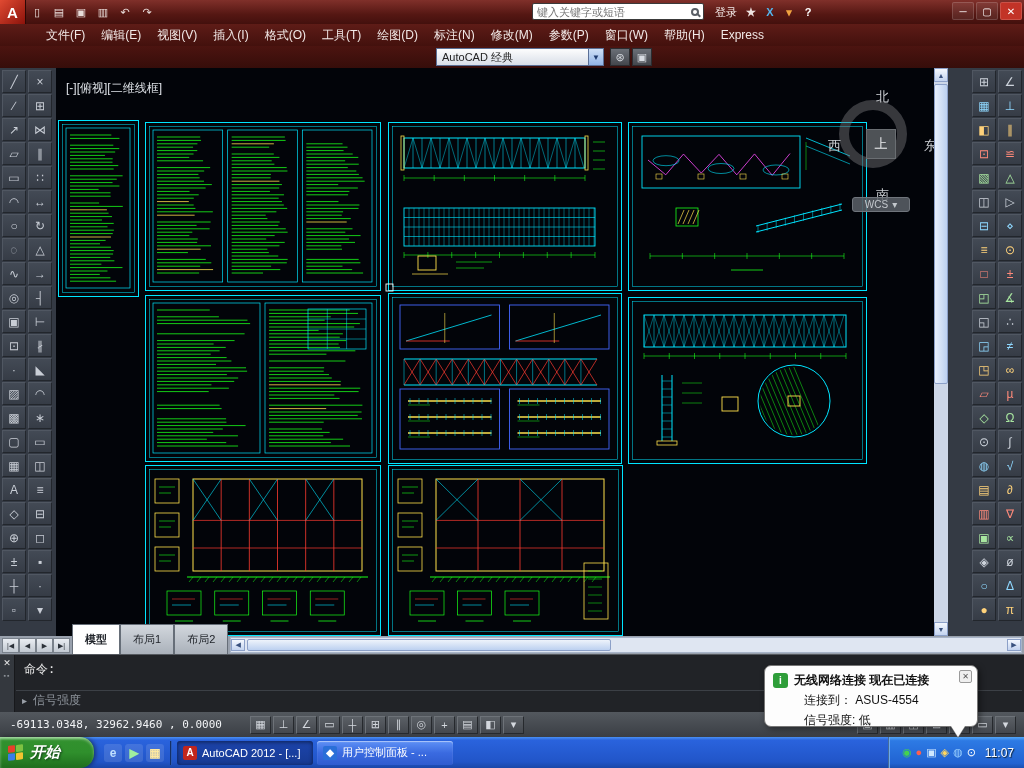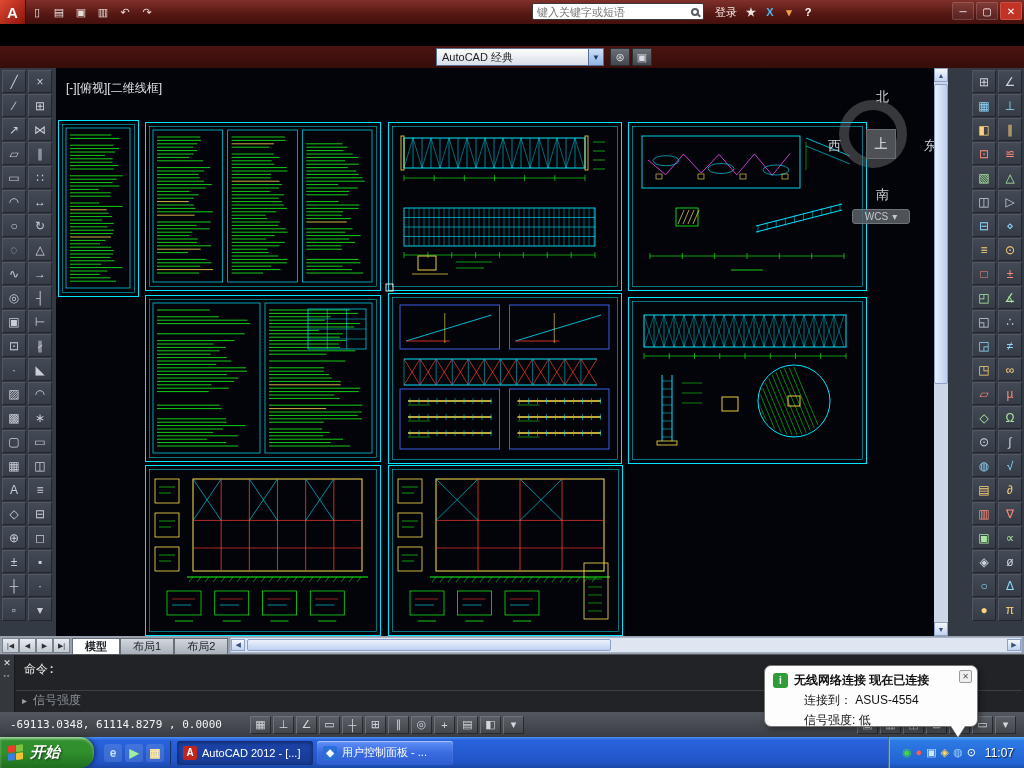--- a/index.html
+++ b/index.html
@@ -43,32 +43,32 @@
 .canvas{position:absolute;left:56px;top:68px;width:892px;height:568px;background:#020409;z-index:4;}
 .vplabel{position:absolute;left:10px;top:12px;color:#dfe3e8;font-size:12px;z-index:6;}
 #cad{position:absolute;left:0;top:0;}
 
 
 .compass{position:absolute;left:770px;top:22px;width:110px;height:160px;z-index:6;color:#cfd2d6;font-size:13px;}
 .ring{position:absolute;left:13px;top:10px;width:68px;height:68px;border-radius:50%;border:10px solid rgba(120,120,124,.45);}
 .cdir{position:absolute;}
 .c-n{left:50px;top:-2px;} .c-s{left:50px;top:96px;} .c-w{left:2px;top:47px;} .c-e{left:98px;top:47px;}
 .c-up{position:absolute;left:40px;top:39px;width:30px;height:30px;background:#4e5256;border:1px solid #6a6e72;display:flex;align-items:center;justify-content:center;color:#e8eaec;font-size:13px;}
-.wcsbox{position:absolute;left:26px;top:119px;width:58px;height:15px;background:rgba(92,97,104,.85);border:1px solid #70757c;border-radius:3px;color:#c3c7cc;font-size:10px;display:flex;align-items:center;justify-content:center;gap:4px;}
+.wcsbox{position:absolute;left:26px;top:107px;width:58px;height:15px;background:rgba(92,97,104,.85);border:1px solid #70757c;border-radius:3px;color:#c3c7cc;font-size:10px;display:flex;align-items:center;justify-content:center;gap:4px;}
 
 
 .vscroll{position:absolute;left:878px;top:0;width:14px;height:568px;background:#cdd7e8;z-index:7;display:flex;flex-direction:column;}
 .sbtn{width:14px;height:14px;flex:none;background:linear-gradient(#f4f8fe,#c3d3ef);border:1px solid #8ca0c8;color:#39517e;font-size:7px;display:flex;align-items:center;justify-content:center;}
 .vthumb{margin-top:2px;height:300px;background:linear-gradient(90deg,#e8f0fc,#bcd0f0);border:1px solid #8ca0c8;border-radius:2px;}
 
 
 .tabsrow{position:absolute;left:0;top:636px;width:1024px;height:18px;background:#99a1ad;display:flex;align-items:flex-end;z-index:8;}
 .tabnavgrp{display:flex;margin:1px 2px;}
 .tabnav{width:17px;height:15px;background:linear-gradient(#e9edf2,#c2c9d2);border:1px solid #7a828c;color:#2c323a;font-size:7px;display:flex;align-items:center;justify-content:center;}
-.tab{height:16px;padding:1px 12px;font-size:11px;color:#20242a;background:linear-gradient(#d2d7dd,#aab1ba);border:1px solid #666e78;border-bottom:none;display:flex;align-items:center;}
+.tab{height:30px;padding:1px 12px;font-size:11px;color:#20242a;background:linear-gradient(#d2d7dd,#aab1ba);border:1px solid #666e78;border-bottom:none;display:flex;align-items:center;}
 .tab.active{background:#fff;font-weight:bold;}
 .hscroll{flex:1;height:16px;margin:1px 2px;background:#dfe6f2;display:flex;align-items:center;border:1px solid #a8b4c8;}
 .hthumb{width:46%;height:12px;margin-left:2px;background:linear-gradient(#eef3fb,#bcd0f0);border:1px solid #8ca0c8;border-radius:2px;}
 
 
 .cmd{position:absolute;left:0;top:654px;width:1024px;height:58px;background:#212327;border-top:1px solid #55595f;z-index:8;}
 .cmd-strip{position:absolute;left:0;top:0;width:15px;height:58px;background:#34383e;border-right:1px solid #17181b;display:flex;flex-direction:column;align-items:center;padding-top:3px;gap:4px;}
 .cmd-strip .x{color:#e8e8e8;font-size:9px;}
 .cmd-strip .grip{color:#8a8f96;font-size:7px;letter-spacing:1px;}
 .cmd-history{position:absolute;left:24px;top:6px;color:#e8e8e8;font-size:12px;font-family:"DejaVu Sans Mono",monospace;}
@@ -139,20 +139,35 @@
           <span class="ricon" style="color: rgb(255, 255, 255);">?</span>
         </span>
     </div>
     <div class="winctl" id="winctl">
         <div class="wbtn">─</div>
         <div class="wbtn">▢</div>
         <div class="wbtn close">✕</div>
       </div>
   </div>
 
+  <div class="menubar" id="menubar">
+      <div class="menu-item">文件(F)</div>
+      <div class="menu-item">编辑(E)</div>
+      <div class="menu-item">视图(V)</div>
+      <div class="menu-item">插入(I)</div>
+      <div class="menu-item">格式(O)</div>
+      <div class="menu-item">工具(T)</div>
+      <div class="menu-item">绘图(D)</div>
+      <div class="menu-item">标注(N)</div>
+      <div class="menu-item">修改(M)</div>
+      <div class="menu-item">参数(P)</div>
+      <div class="menu-item">窗口(W)</div>
+      <div class="menu-item">帮助(H)</div>
+      <div class="menu-item">Express</div>
+    </div>
 
   <div class="wsrow">
     <div class="wscombo">
       <span>AutoCAD 经典</span>
       <span class="arrow">▼</span>
     </div>
     <div class="wsbtn" style="left:610px;">
         <span>⊛</span>
       </div>
     <div class="wsbtn" style="left:632px;">
@@ -1087,21 +1102,21 @@
       <span class="grip">▪▪</span>
     </div>
     <div class="cmd-history">命令:</div>
     <div class="cmd-inputrow">
       <span class="cmd-caret">▸</span>
       <span class="cmd-input">信号强度</span>
     </div>
   </div>
 
   <div class="statusbar">
-    <span class="coords">-69113.0348, 61114.8279 , 0.0000</span>
+    <span class="coords">-69113.0348, 32962.9460 , 0.0000</span>
     <div class="stgrp" id="sttoggles-left">
         <div class="sbtn2">▦</div>
         <div class="sbtn2">⊥</div>
         <div class="sbtn2">∠</div>
         <div class="sbtn2">▭</div>
         <div class="sbtn2">┼</div>
         <div class="sbtn2">⊞</div>
         <div class="sbtn2">∥</div>
         <div class="sbtn2">◎</div>
         <div class="sbtn2">+</div>

